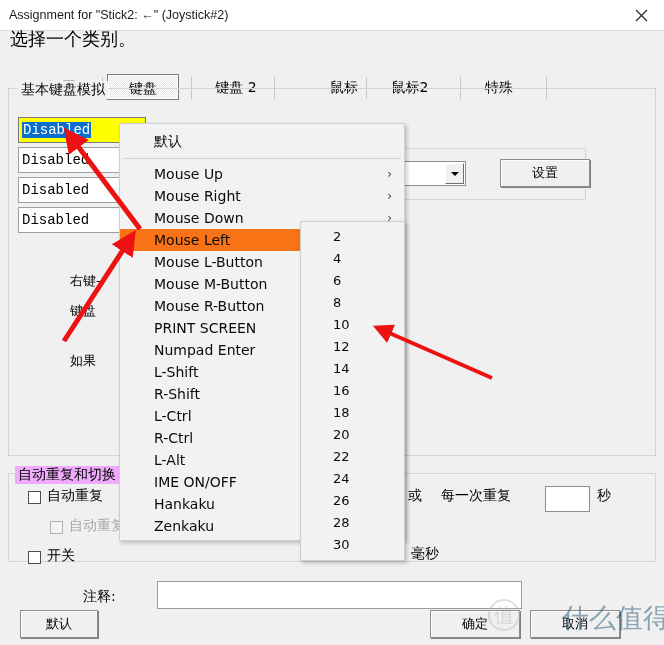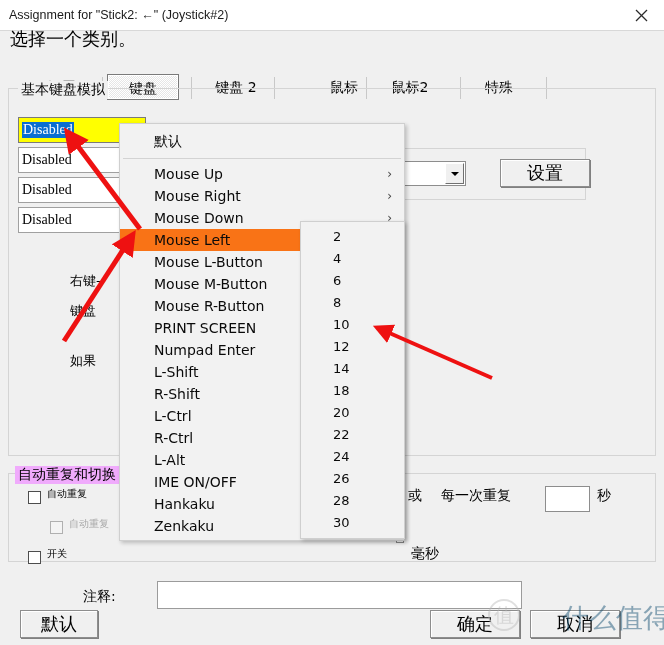--- a/index.html
+++ b/index.html
@@ -111,21 +111,21 @@
     position: absolute;
     width: 128px; height: 26px;
     border: 1px solid #a0a0a0;
     box-sizing: border-box;
     background: #ffffff;
   }
   .dcombo .txt {
     position: absolute;
     left: 3px; top: 4px;
     font-size: 14px;
-    font-family: Liberation Serif, serif;
+    font-family: Liberation Mono, monospace;
     white-space: nowrap;
   }
   .dcombo.active {
     background: #ffff00;
     border: 1px solid #7a7a7a;
   }
   .dcombo.active .txt {
     background: #0a6ed1;
     color: #ffffff;
     padding: 0 1px;
@@ -180,21 +180,21 @@
   }
 
   
   .btn {
     position: absolute;
     background: #f0f0f0;
     border: 1px solid #8d8d8d;
     box-shadow: 1px 1px 0 0 #808080, inset 1px 1px 0 0 #ffffff;
     box-sizing: border-box;
     text-align: center;
-    font-size: 18px;
+    font-size: 13px;
     font-family: "DejaVu Sans", sans-serif;
     color: #000;
     cursor: default;
   }
 
   
   .hint {
     position: absolute;
     left: 70px;
     font-size: 13px;
@@ -223,21 +223,21 @@
   .chk {
     position: absolute;
     width: 13px; height: 13px;
     border: 1px solid #4d4d4d;
     background: #ffffff;
     box-sizing: border-box;
   }
   .chk.dis { border-color: #b0b0b0; background: #f4f4f4; }
   .chklabel {
     position: absolute;
-    font-size: 10px;
+    font-size: 14px;
     font-family: "DejaVu Sans", sans-serif;
     white-space: nowrap;
   }
   .chklabel.dis { color: #a8a8a8; }
 
   .numbox {
     position: absolute;
     border: 1px solid #8d8d8d;
     background: #ffffff;
     box-sizing: border-box;
@@ -487,20 +487,21 @@
   </div>
 
 <div id="submenu">
     <div class="si">2</div>
     <div class="si">4</div>
     <div class="si">6</div>
     <div class="si">8</div>
     <div class="si">10</div>
     <div class="si">12</div>
     <div class="si">14</div>
+    <div class="si">16</div>
     <div class="si">18</div>
     <div class="si">20</div>
     <div class="si">22</div>
     <div class="si">24</div>
     <div class="si">26</div>
     <div class="si">28</div>
     <div class="si">30</div>
   </div>
 
 <svg id="annot">

